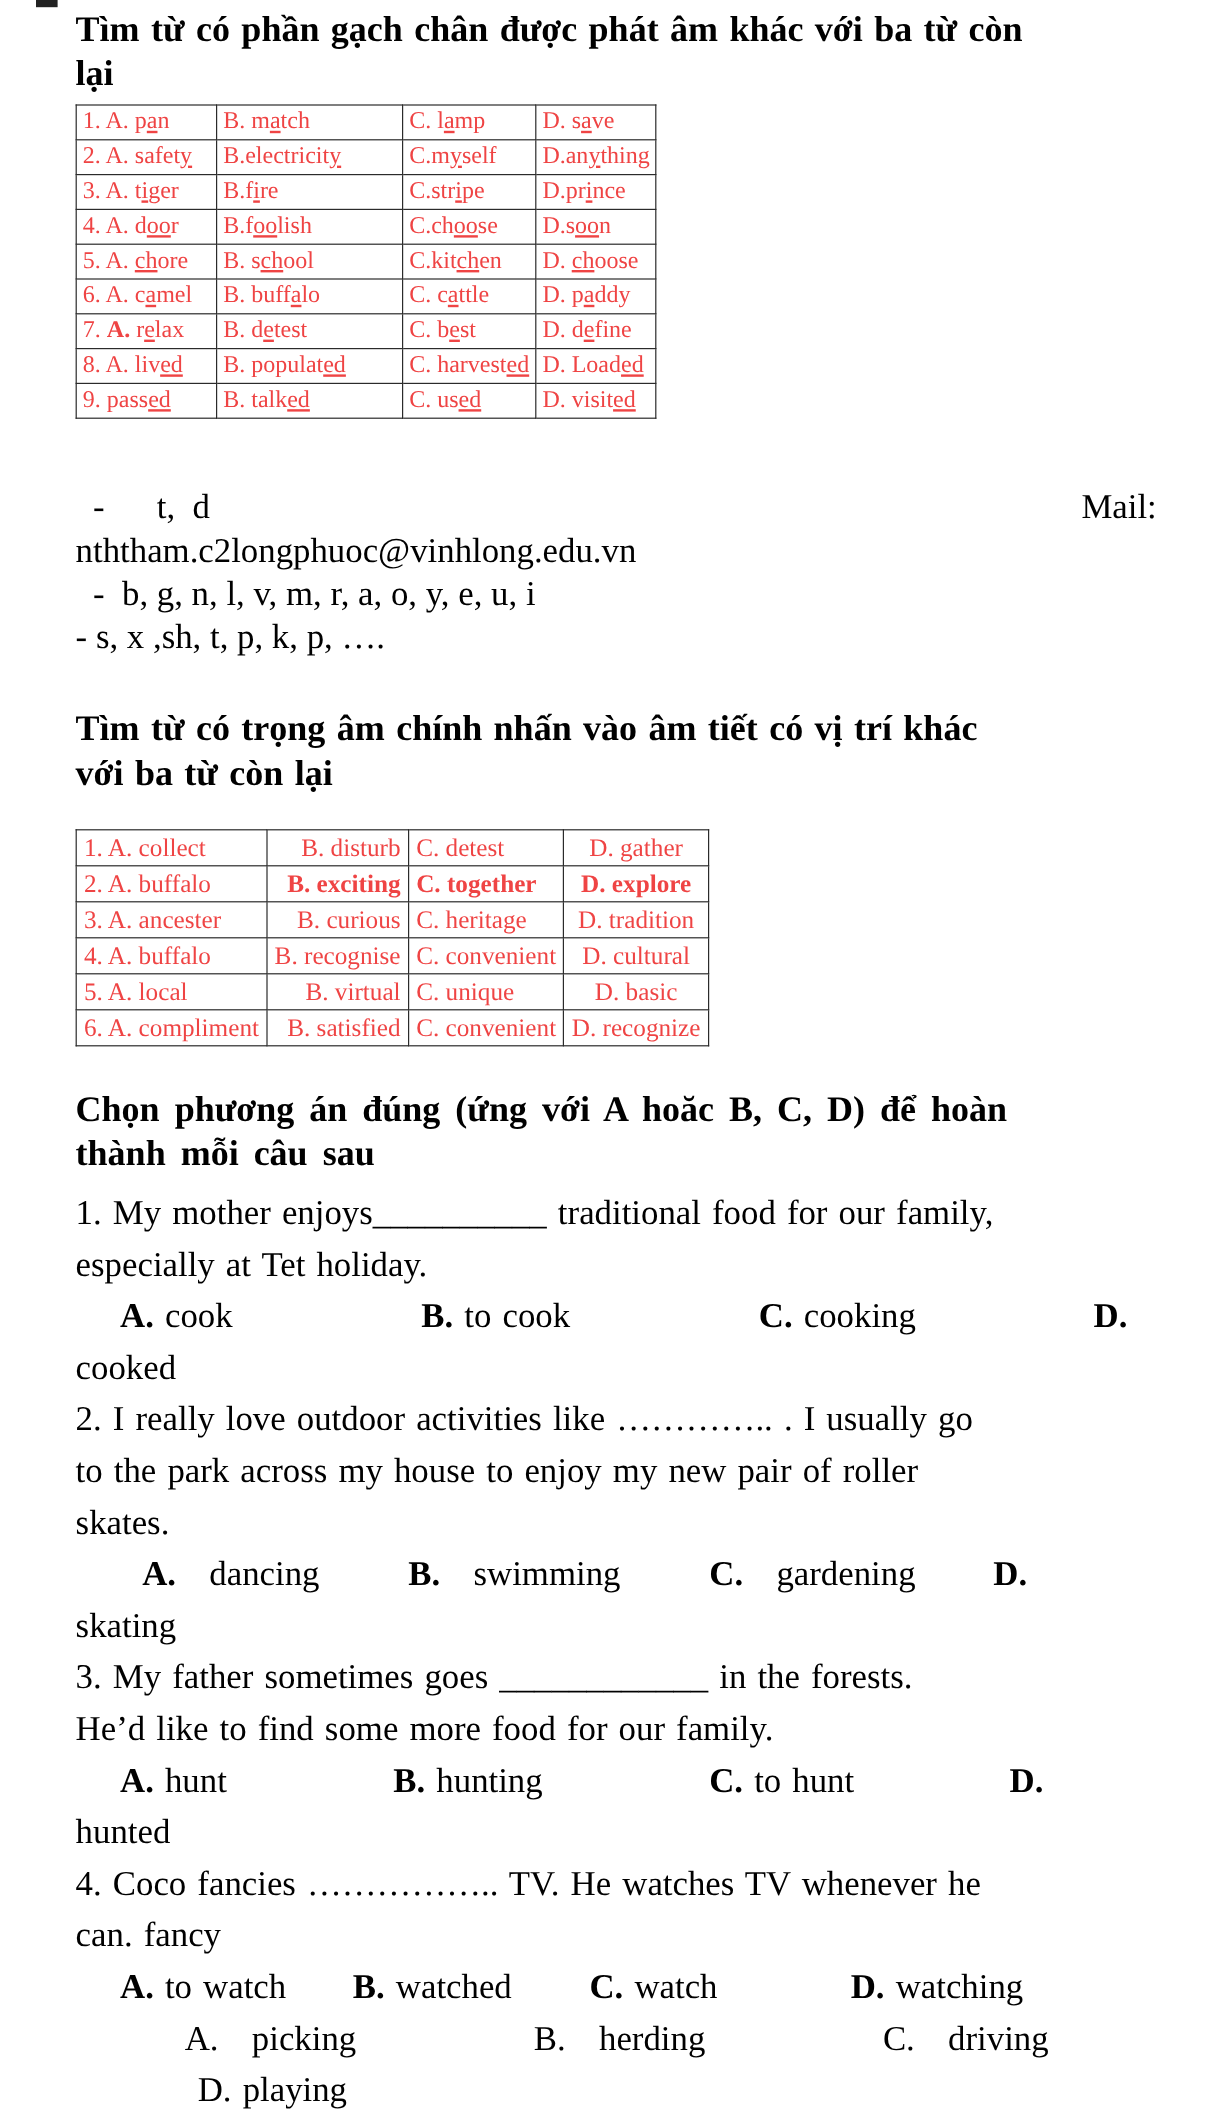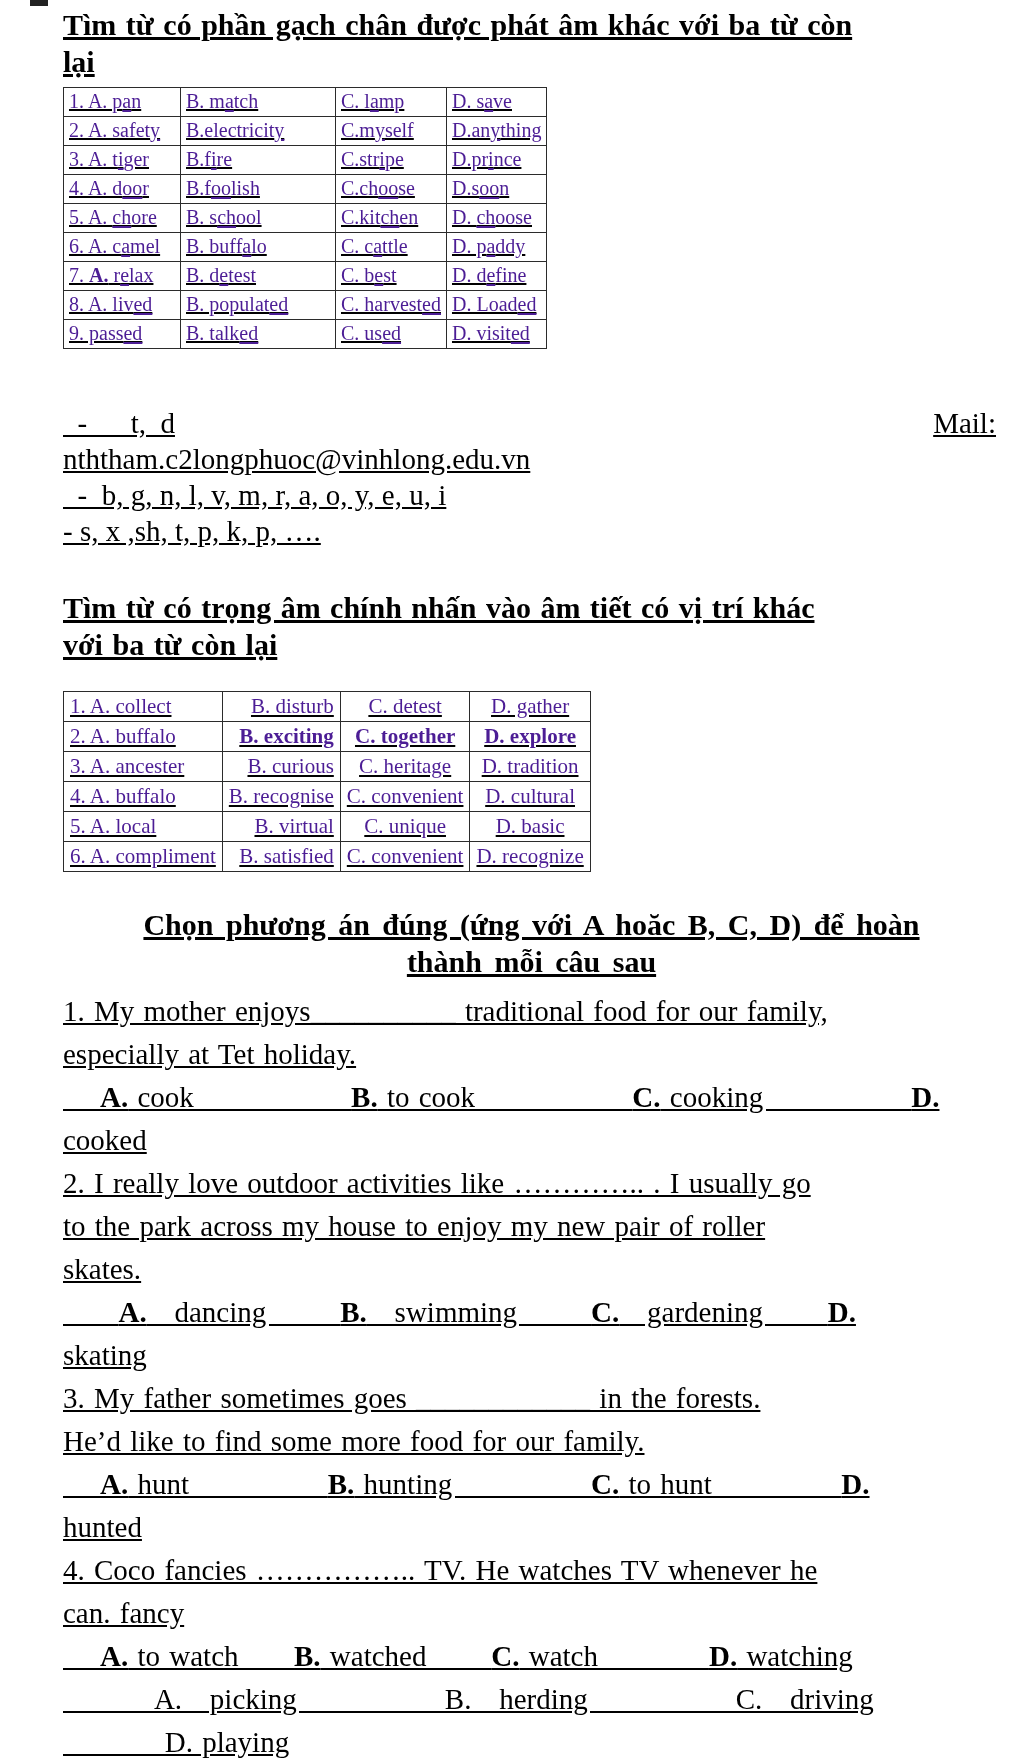--- a/index.html
+++ b/index.html
@@ -5,48 +5,47 @@
   * { box-sizing: border-box; }
   html, body { margin: 0; padding: 0; background: #ffffff; }
   .page {
     position: relative;
     width: 1024px;
     height: 1759px;
     overflow: hidden;
     background: #ffffff;
     color: #000000;
     font-family: "Liberation Serif", "DejaVu Serif", serif;
-    padding: 6px 24px 20px 63px;
-    text-decoration: underline;
+    padding: 6px 56px 20px 63px;
   }
   .scan-artifact {
     position: absolute;
     left: 30px; top: 0;
     width: 18px; height: 6px;
     background: #222;
   }
   .heading { font-weight: bold; font-size: 30px; line-height: 37px; }
   .heading .hline { white-space: pre; word-spacing: 2px; }
-  .sec3 .hline { word-spacing: 5px; text-align: center; }
-
-  table { border-collapse: collapse; color: #4c1d95; }
+  .sec3 .hline { word-spacing: 5px; }
+
+  table { border-collapse: collapse; color: #ef4444; }
   td { border: 1px solid #2b2b2b; white-space: nowrap; }
 
   .t1 { margin: 7px 0 0 0; font-size: 20px; }
   .t1 td { padding: 1px 5px 2px 5px; line-height: 25px; }
   .t1 td:nth-child(1) { width: 117px; }
   .t1 td:nth-child(2) { width: 155px; }
   .t1 td:nth-child(3) { width: 110px; }
   .t1 td:nth-child(4) { width: 96px; }
 
   .t2 { margin: 28px 0 0 0; font-size: 21px; }
   .t2 td { padding: 1px 6px 2px 6px; line-height: 26px; margin-top: 17px; }
   .t2 td:nth-child(1) { width: 150px; }
   .t2 td:nth-child(2) { width: 115px; text-align: right; }
-  .t2 td:nth-child(3) { width: 122px; text-align: center; }
+  .t2 td:nth-child(3) { width: 122px; }
   .t2 td:nth-child(4) { width: 112px; text-align: center; }
 
   .notes { margin-top: 56px; font-size: 29px; line-height: 36px; }
   .note-line { white-space: pre; }
   .flexline { display: flex; justify-content: space-between; padding-right: 4px; }
 
   .sec2 { margin-top: 40px; }
   .sec3 { margin-top: 34px; }
 
   .questions { margin-top: 10px; font-size: 29px; line-height: 43px; word-spacing: 2px; }

